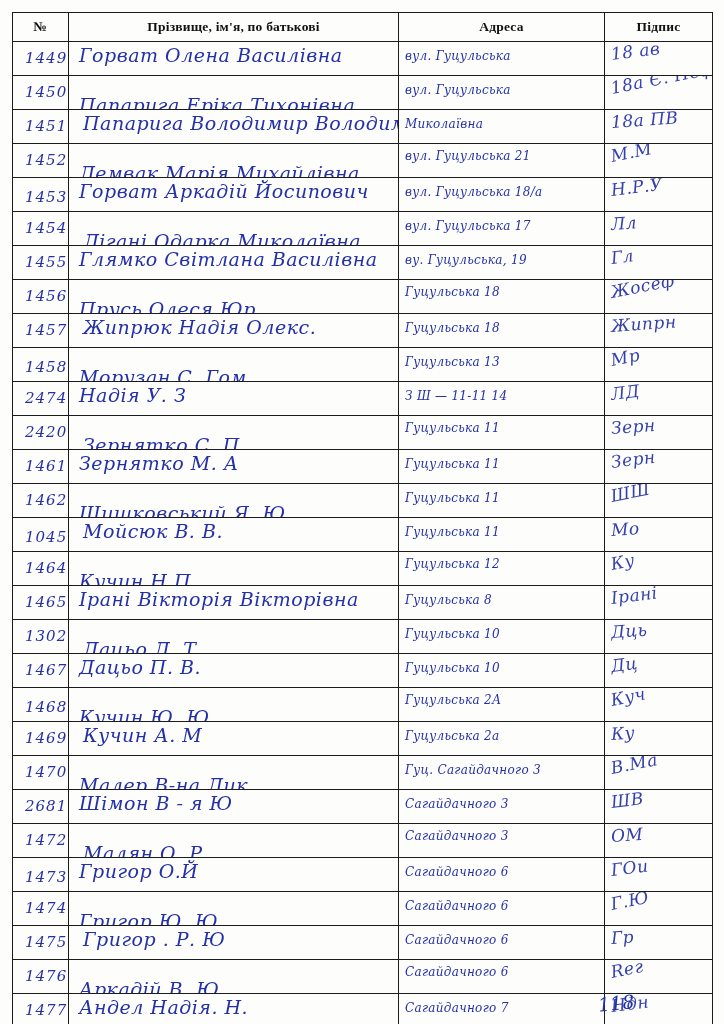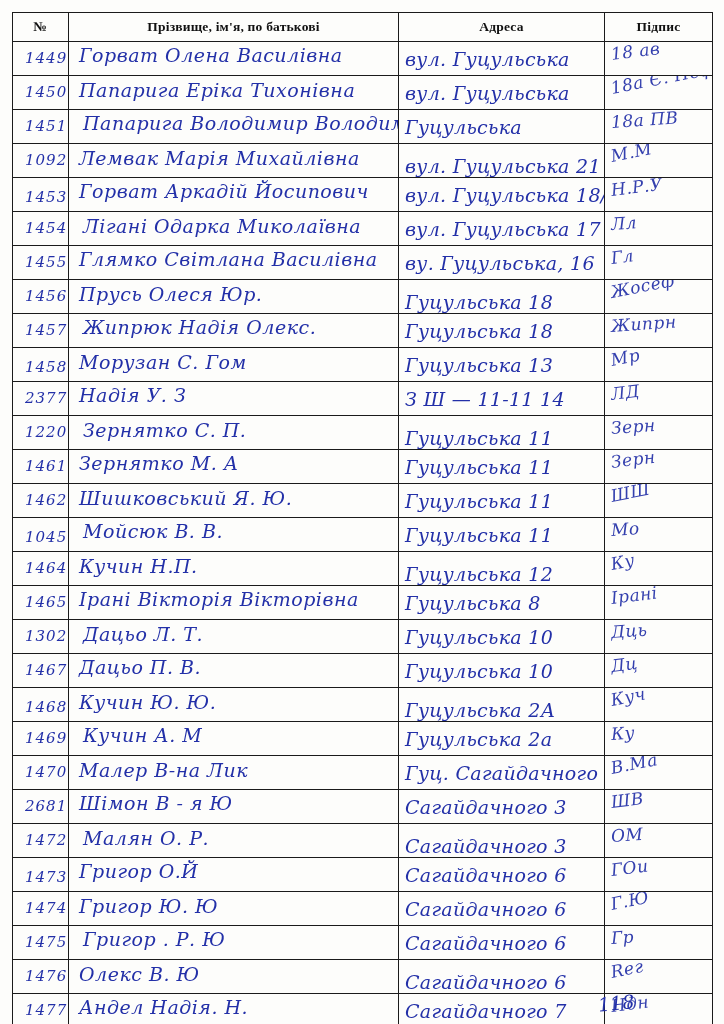--- a/index.html
+++ b/index.html
@@ -66,43 +66,43 @@
   }
   .num .hand {
     left: 4px;
     top: 9px;
     font-size: 15px;
     letter-spacing: 1px;
     margin-left: 8px;
   }
   .name .hand {
     left: 10px;
-    top: 5px;
+    top: 20px;
     font-size: 19px;
     letter-spacing: .5px;
   }
   .addr .hand {
     left: 6px;
     top: 8px;
-    font-size: 19px;
+    font-size: 12px;
     letter-spacing: .3px;
   }
   .sign .hand {
     left: 6px;
     top: 4px;
     font-size: 17px;
     letter-spacing: .5px;
     transform: rotate(-7deg);
     transform-origin: left center;
     opacity: .92;
   }
   
   tbody tr:nth-child(odd) .name .hand { top: 4px; }
   tbody tr:nth-child(3n) .name .hand { left: 14px; }
-  tbody tr:nth-child(4n) .addr .hand { top: 13px; }
+  tbody tr:nth-child(4n) .addr .hand { top: 6px; }
   tbody tr:nth-child(5n) .num .hand { top: 12px; }
   tbody tr:nth-child(2n) .sign .hand { transform: rotate(-11deg); }
   tbody tr:nth-child(3n) .sign .hand { transform: rotate(-4deg); }
   .footer-mark {
     position: absolute;
     left: 598px;
     top: 992px;
     font-family: "DejaVu Serif", serif;
     font-style: italic;
     font-size: 19px;
@@ -181,33 +181,33 @@
               <span class="hand">1451</span>
             </div>
           </td>
           <td class="name">
             <div class="cell">
               <span class="hand">Папарига  Володимир Володимирович</span>
             </div>
           </td>
           <td class="addr">
             <div class="cell">
-              <span class="hand">Гуцульська</span>
+              <span class="hand">Миколаївна</span>
             </div>
           </td>
           <td class="sign">
             <div class="cell">
               <span class="hand">18а ПВ</span>
             </div>
           </td>
         </tr>
         <tr>
           <td class="num">
             <div class="cell">
-              <span class="hand">1092</span>
+              <span class="hand">1452</span>
             </div>
           </td>
           <td class="name">
             <div class="cell">
               <span class="hand">Лемвак Марія Михайлівна</span>
             </div>
           </td>
           <td class="addr">
             <div class="cell">
               <span class="hand">вул. Гуцульська 21</span>
@@ -269,21 +269,21 @@
               <span class="hand">1455</span>
             </div>
           </td>
           <td class="name">
             <div class="cell">
               <span class="hand">Глямко Світлана  Василівна</span>
             </div>
           </td>
           <td class="addr">
             <div class="cell">
-              <span class="hand">ву. Гуцульська, 16</span>
+              <span class="hand">ву. Гуцульська, 19</span>
             </div>
           </td>
           <td class="sign">
             <div class="cell">
               <span class="hand">Гл</span>
             </div>
           </td>
         </tr>
         <tr>
           <td class="num">
@@ -347,21 +347,21 @@
           </td>
           <td class="sign">
             <div class="cell">
               <span class="hand">Мр</span>
             </div>
           </td>
         </tr>
         <tr>
           <td class="num">
             <div class="cell">
-              <span class="hand">2377</span>
+              <span class="hand">2474</span>
             </div>
           </td>
           <td class="name">
             <div class="cell">
               <span class="hand">Надія У. З</span>
             </div>
           </td>
           <td class="addr">
             <div class="cell">
               <span class="hand">З Ш — 11-11 14</span>
@@ -369,21 +369,21 @@
           </td>
           <td class="sign">
             <div class="cell">
               <span class="hand">ЛД</span>
             </div>
           </td>
         </tr>
         <tr>
           <td class="num">
             <div class="cell">
-              <span class="hand">1220</span>
+              <span class="hand">2420</span>
             </div>
           </td>
           <td class="name">
             <div class="cell">
               <span class="hand">Зернятко С. П.</span>
             </div>
           </td>
           <td class="addr">
             <div class="cell">
               <span class="hand">Гуцульська 11</span>
@@ -726,21 +726,21 @@
           </td>
         </tr>
         <tr>
           <td class="num">
             <div class="cell">
               <span class="hand">1476</span>
             </div>
           </td>
           <td class="name">
             <div class="cell">
-              <span class="hand">Олекс В. Ю</span>
+              <span class="hand">Аркадій В. Ю</span>
             </div>
           </td>
           <td class="addr">
             <div class="cell">
               <span class="hand">Сагайдачного 6</span>
             </div>
           </td>
           <td class="sign">
             <div class="cell">
               <span class="hand">Rег</span>

